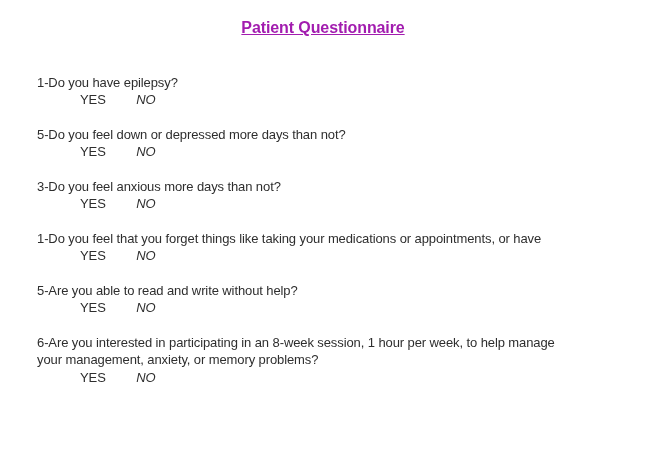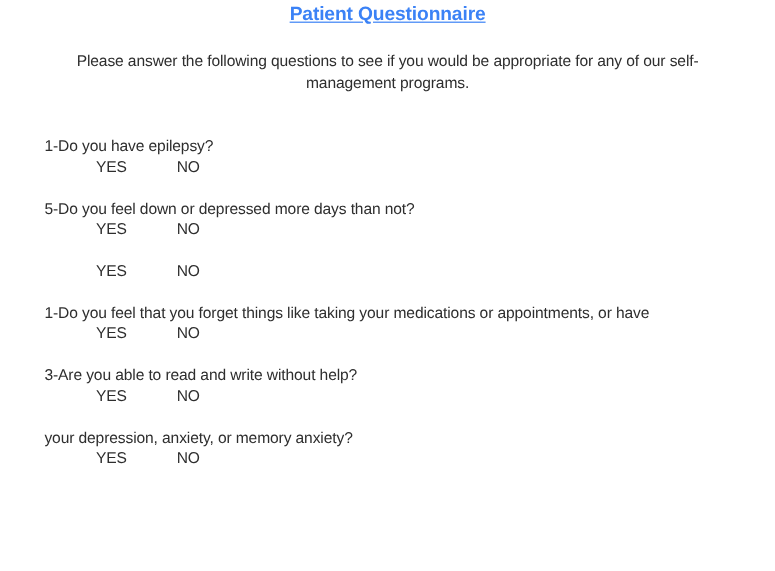--- a/index.html
+++ b/index.html
@@ -9,97 +9,95 @@
     height: 476px;
     background: #ffffff;
     overflow: hidden;
     font-family: "Liberation Sans", sans-serif;
     font-size: 13px;
     line-height: 17.3px;
     letter-spacing: -0.1px;
     color: #2e2e2e;
   }
   .title {
-    padding-top: 2px;
+    padding-top: 17px;
     text-align: center;
     font-size: 16px;
     font-weight: bold;
     line-height: 21px;
     text-decoration: underline;
-    color: #3b82f6;
+    color: #a21caf;
   }
   .intro {
     margin-top: 19px;
     text-align: center;
     line-height: 17.5px;
   }
   .questions {
     padding: 36px 23px 0 37px;
   }
   .question { margin-bottom: 17.4px; }
   .q-line { white-space: nowrap; }
   .options { padding-left: 43px; }
   .opt { display: inline-block; cursor: pointer; }
-  .opt-no { margin-left: 38px; }
+  .opt-no { margin-left: 27px; font-style: italic; }
 </style>
 </head>
 <body>
 
 <div class="page">
 
   <div class="title">Patient Questionnaire</div>
 
-  <div class="intro">
-    <div class="intro-line">Please answer the following questions to see if you would be appropriate for any of our self-</div>
-    <div class="intro-line">management programs.</div>
-  </div>
 
   <div class="questions">
 
     <div class="question">
       <div class="q-line">1-Do you have epilepsy?</div>
       <div class="options">
         <span class="opt">YES</span>
         <span class="opt opt-no">NO</span>
       </div>
     </div>
 
     <div class="question">
       <div class="q-line">5-Do you feel down or depressed more days than not?</div>
       <div class="options">
         <span class="opt">YES</span>
         <span class="opt opt-no">NO</span>
       </div>
     </div>
 
     <div class="question">
+      <div class="q-line">3-Do you feel anxious more days than not?</div>
       <div class="options">
         <span class="opt">YES</span>
         <span class="opt opt-no">NO</span>
       </div>
     </div>
 
     <div class="question">
       <div class="q-line">1-Do you feel that you forget things like taking your medications or appointments, or have</div>
       <div class="options">
         <span class="opt">YES</span>
         <span class="opt opt-no">NO</span>
       </div>
     </div>
 
     <div class="question">
-      <div class="q-line">3-Are you able to read and write without help?</div>
+      <div class="q-line">5-Are you able to read and write without help?</div>
       <div class="options">
         <span class="opt">YES</span>
         <span class="opt opt-no">NO</span>
       </div>
     </div>
 
     <div class="question">
-      <div class="q-line">your depression, anxiety, or memory anxiety?</div>
+      <div class="q-line">6-Are you interested in participating in an 8-week session, 1 hour per week, to help manage</div>
+      <div class="q-line">your management, anxiety, or memory problems?</div>
       <div class="options">
         <span class="opt">YES</span>
         <span class="opt opt-no">NO</span>
       </div>
     </div>
 
   </div>
 </div>
 
 </body></html>

